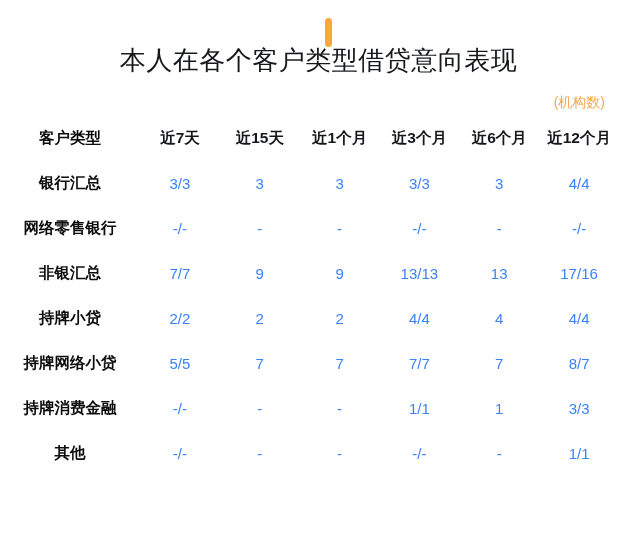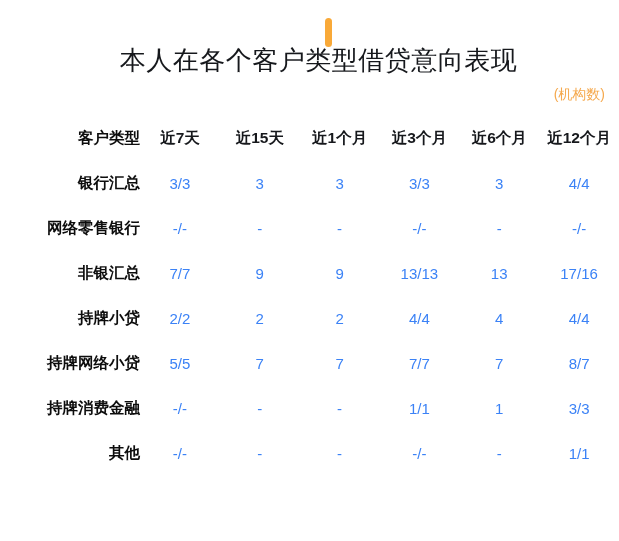--- a/index.html
+++ b/index.html
@@ -49,21 +49,21 @@
     letter-spacing: 0.5px;
     color: #16181c;
     line-height: 1;
     white-space: nowrap;
   }
 
   
   .unit-note {
     position: absolute;
     right: 14px;
-    top: 86px;
+    top: 94px;
     font-size: 14px;
     font-weight: 400;
     color: #f5a94e;
     white-space: nowrap;
   }
 
   
   .table-wrap {
     position: absolute;
     left: 0;
@@ -81,21 +81,21 @@
   table.matrix th,
   table.matrix td {
     padding: 0;
     border: 0;
     height: 45px;
     vertical-align: middle;
   }
 
   th.row-head-label,
   td.row-label {
-    text-align: right;
+    text-align: center;
     padding-left: 22px;
     font-size: 15.5px;
     font-weight: 700;
     color: #0d0d0d;
     white-space: nowrap;
   }
 
   th.col-head {
     text-align: center;
     font-size: 15.5px;

